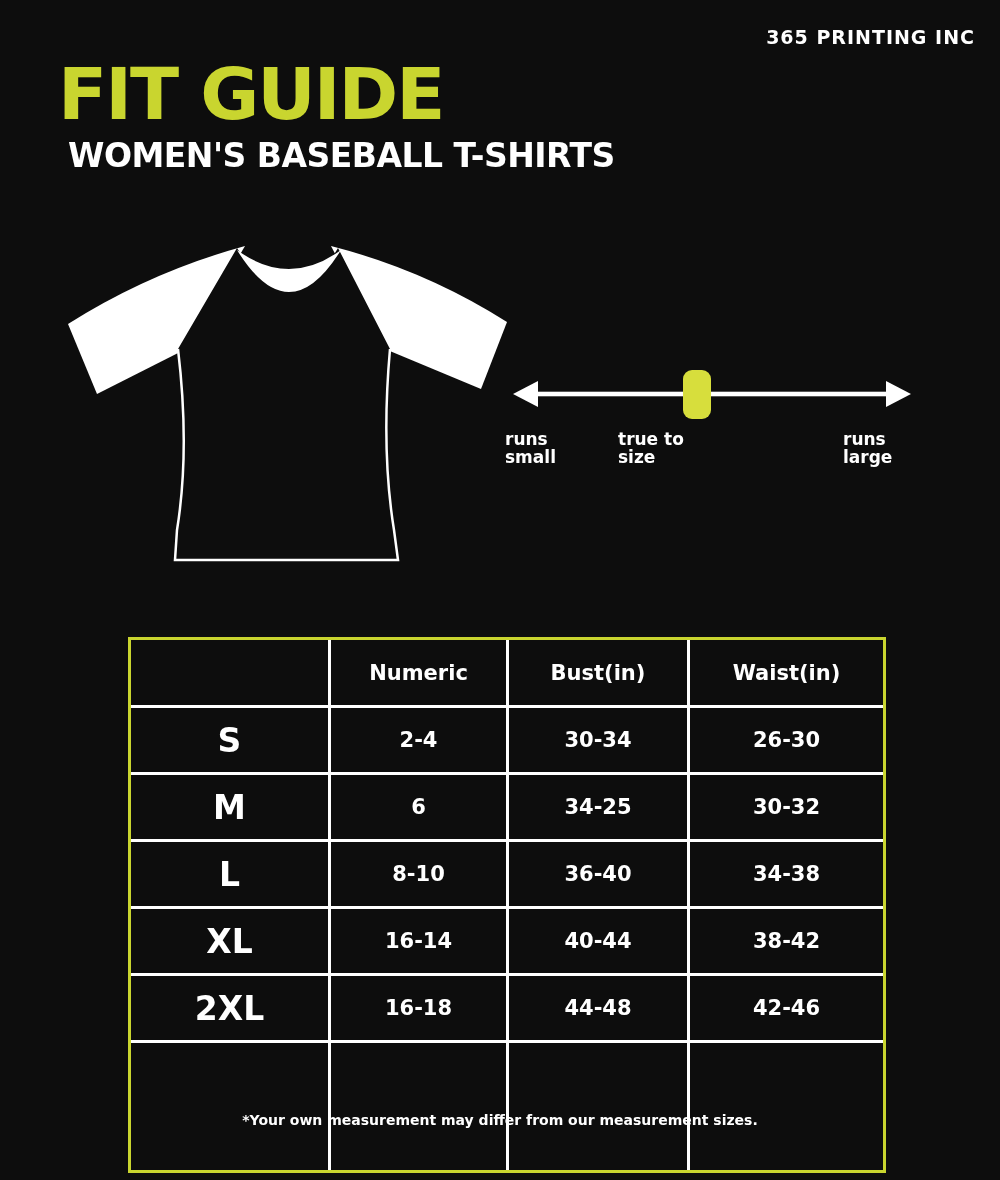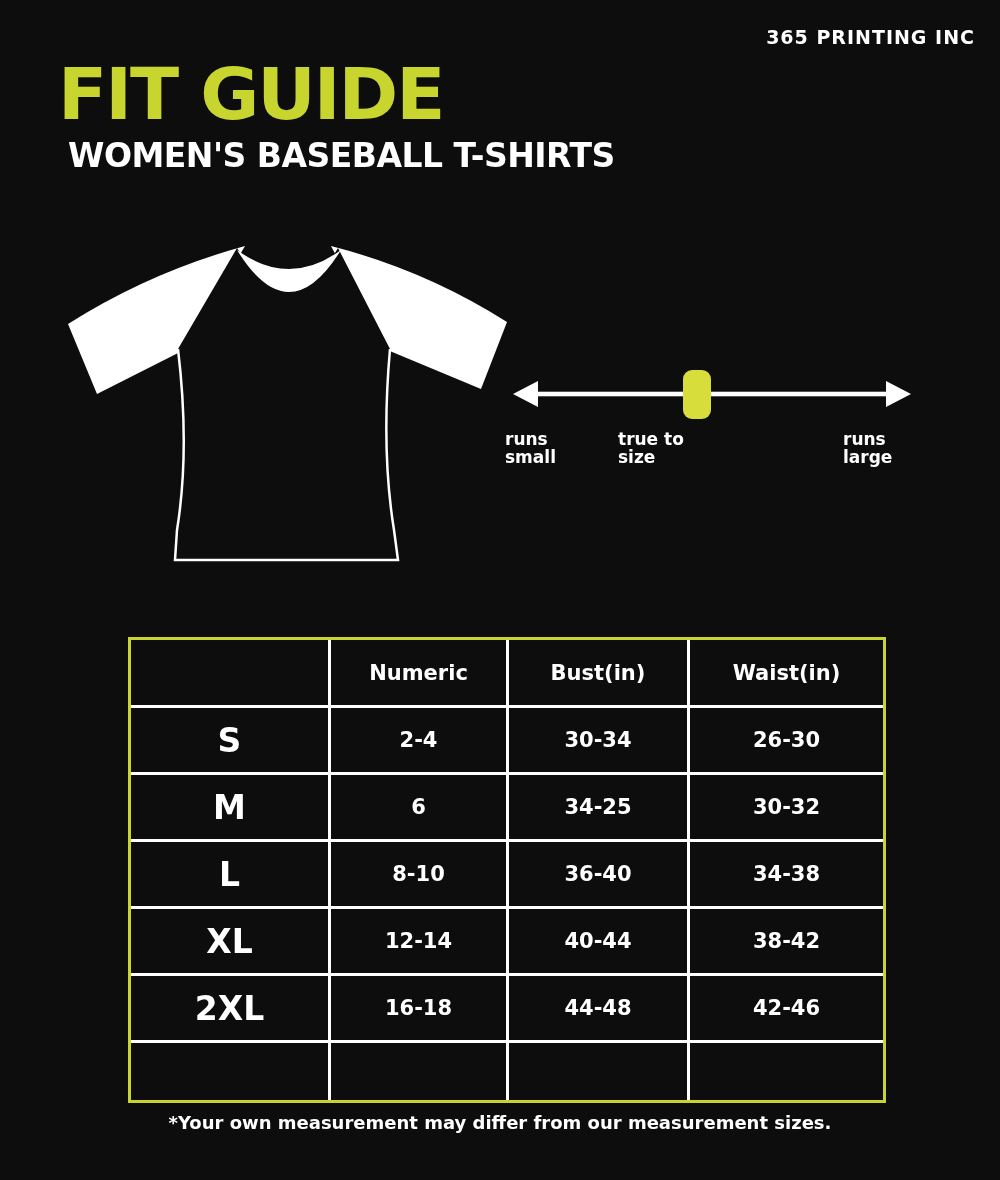--- a/index.html
+++ b/index.html
@@ -37,38 +37,38 @@
   .scale-svg{left:505px;top:355px;width:415px;height:80px;}
   .scale-label{
     top:430px;
     font-size:17px;line-height:18px;text-align:left;
     color:var(--fg);
   }
   .scale-label.small{left:505px;width:72px;}
   .scale-label.true{left:618px;width:106px;}
   .scale-label.large{left:843px;width:78px;}
   .size-table{
-    left:128px;top:637px;width:758px;height:466px;
+    left:128px;top:637px;width:758px;height:536px;
     border:3px solid var(--accent);
     background:#ffffff; 
     display:grid;
     grid-template-columns:197px 175px 178px 1fr;
     grid-template-rows:65px 64px 64px 64px 64px 64px 1fr;
     gap:3px;
   }
   .cell{
     background:var(--bg);
     display:flex;align-items:center;justify-content:center;
     font-size:21px;letter-spacing:0;
   }
   .cell.size{font-size:33px;}
   .cell.head{font-size:21px;}
   .footnote{
     top:1112px;left:0;width:100%;
-    text-align:center;font-size:18px;letter-spacing:0;
+    text-align:center;font-size:14px;letter-spacing:0;
     color:var(--fg);
   }
 </style>
 </head>
 <body>
 
 <div class="abs brand">365 PRINTING INC</div>
 
 <div class="abs title">FIT GUIDE</div>
 <div class="abs subtitle">WOMEN'S BASEBALL T-SHIRTS</div>
@@ -122,21 +122,21 @@
   <div class="cell">6</div>
   <div class="cell">34-25</div>
   <div class="cell">30-32</div>
 
   <div class="cell size">L</div>
   <div class="cell">8-10</div>
   <div class="cell">36-40</div>
   <div class="cell">34-38</div>
 
   <div class="cell size">XL</div>
-  <div class="cell">12-14</div>
+  <div class="cell">16-14</div>
   <div class="cell">40-44</div>
   <div class="cell">38-42</div>
 
   <div class="cell size">2XL</div>
   <div class="cell">16-18</div>
   <div class="cell">44-48</div>
   <div class="cell">42-46</div>
 
   <div class="cell size"></div>
   <div class="cell"></div>

